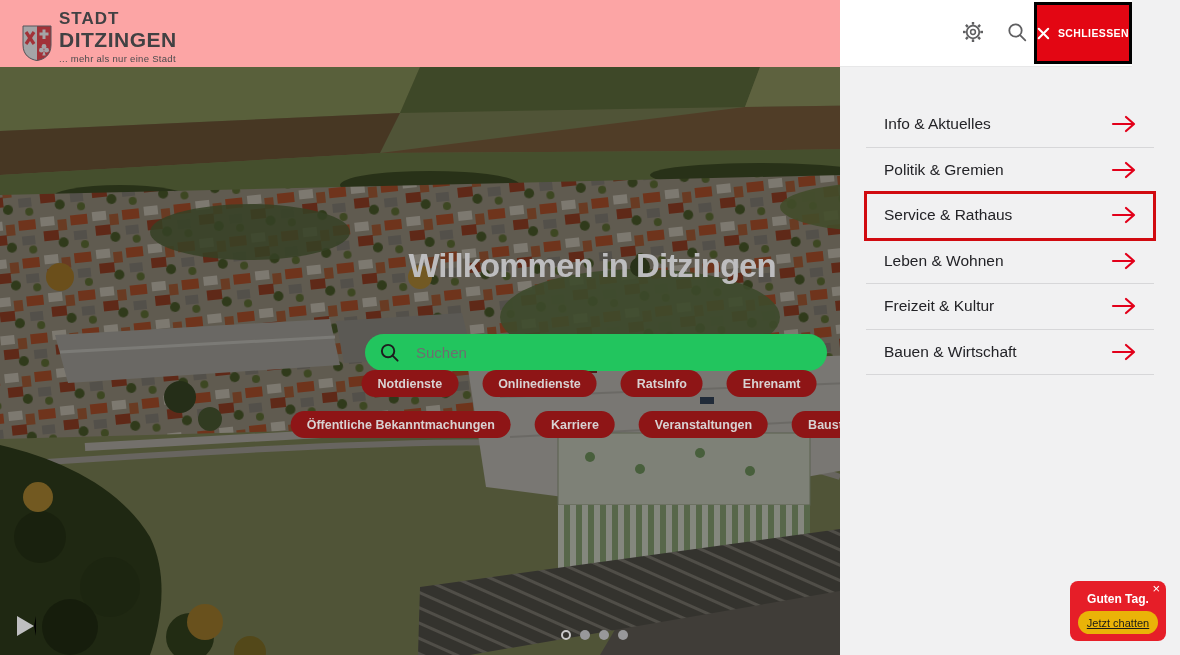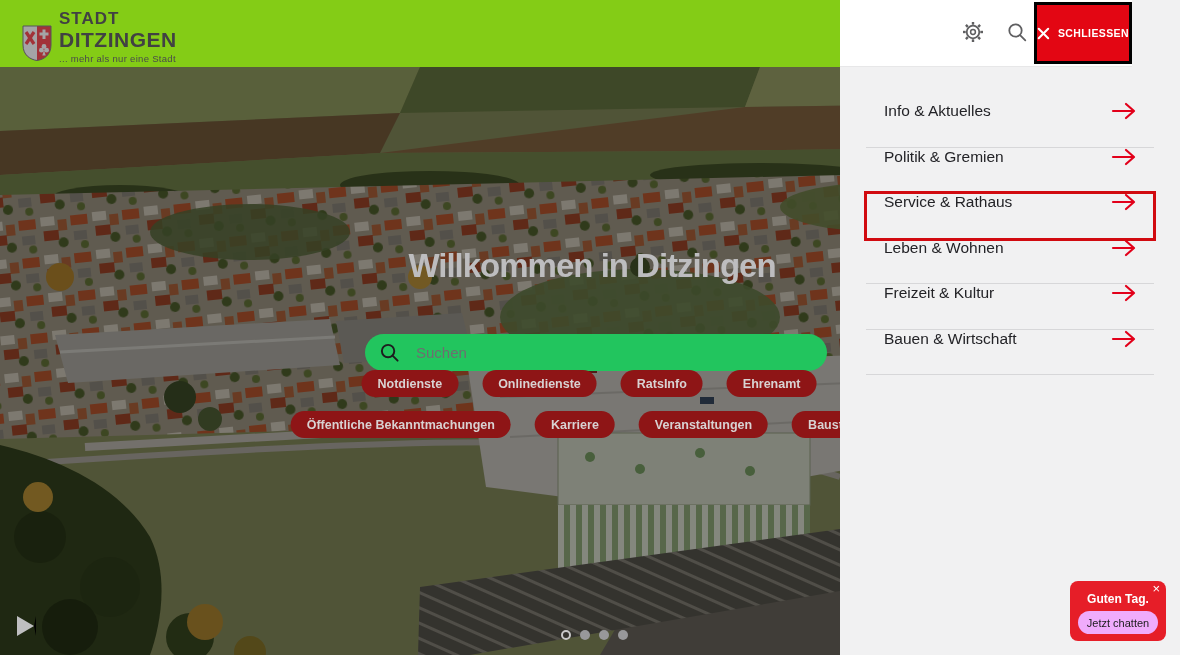--- a/index.html
+++ b/index.html
@@ -9,21 +9,21 @@
 
   
   .photo { position:absolute; left:0; top:67px; width:1180px; height:588px; display:block; }
 
   
   .dim { position:absolute; left:0; top:67px; width:840px; height:588px;
          background:rgba(0,0,0,0.42); z-index:3; }
 
   
   .header { position:absolute; left:0; top:0; width:840px; height:67px;
-            background:#84cc16; z-index:2; }
+            background:#fca5a5; z-index:2; }
   .logo { position:absolute; left:22px; top:6px; display:flex; align-items:flex-start; gap:7px; cursor:pointer; }
   .crest { margin-top:19px; }
   .logo-text { line-height:1; color:#414143; }
   .logo-l1 { font-size:17px; font-weight:bold; letter-spacing:1px; margin-top:4px; }
   .logo-l2 { font-size:21px; font-weight:bold; letter-spacing:0.5px; margin-top:2px; }
   .logo-tag { font-size:9.5px; margin-top:4px; color:#4a4a4c; letter-spacing:0.3px; }
 
   
   .hero-content { position:absolute; left:0; top:0; width:840px; height:655px; z-index:4; pointer-events:none; }
   .hero-content * { pointer-events:auto; }
@@ -55,34 +55,34 @@
   .panel-header { position:absolute; left:0; top:0; width:292px; height:67px;
                   background:#ffffff; border-bottom:1px solid #e7e7e8; }
   .icon-btn { position:absolute; width:30px; height:30px; top:18px; border:none;
               background:none; cursor:pointer; color:#5f5f61; }
   .btn-settings { left:118px; } .btn-search { left:162px; }
   .close-btn { position:absolute; right:0; top:2px; width:98px; height:62px;
                background:#e30613; border:3px solid #000; color:#fff; cursor:pointer;
                display:flex; align-items:center; justify-content:center; gap:8px;
                font-family:inherit; font-size:10.5px; font-weight:bold; letter-spacing:0.4px; }
   .menu-list { position:absolute; left:26px; top:102px; width:288px; }
-  .menu-item { height:45.5px; display:flex; justify-content:space-between;
+  .menu-item { height:45.5px; display:flex; align-items:center; justify-content:space-between;
                padding:0 17px 0 18px; border-bottom:1px solid #d7d7d9; cursor:pointer;
                font-size:15.5px; color:#232327; background:transparent; }
   .menu-item.highlighted { outline:3px solid #d10a10; outline-offset:-1px; }
   .menu-item .arrow { flex:0 0 auto; }
 
   
   .chat { position:absolute; left:1070px; top:581px; width:96px; height:60px;
           background:#e61e28; border-radius:8px; z-index:6; text-align:center; }
   .chat-close { position:absolute; top:1px; right:6px; background:none; border:none;
                 color:#fff; font-size:13px; line-height:13px; cursor:pointer; }
   .chat-greeting { margin-top:11px; color:#fff; font-size:12px; font-weight:bold; }
   .chat-btn { margin-top:5px; width:80px; height:23px; border:none; border-radius:12px;
-              background:#f0abfc; color:#1a1a1a; font-size:11px; font-family:inherit; cursor:pointer; }
+              background:#eab308; color:#1a1a1a; font-size:11px; font-family:inherit; cursor:pointer;text-decoration:underline; }
 </style>
 </head>
 <body>
 
 <div class="stage">
 
   <svg class="photo" viewBox="0 0 1180 588" preserveAspectRatio="none" aria-hidden="true">
     <defs>
       <pattern id="town" width="52" height="38" patternUnits="userSpaceOnUse" patternTransform="rotate(-6)">
         <rect width="52" height="38" fill="#a69d8a"></rect>

